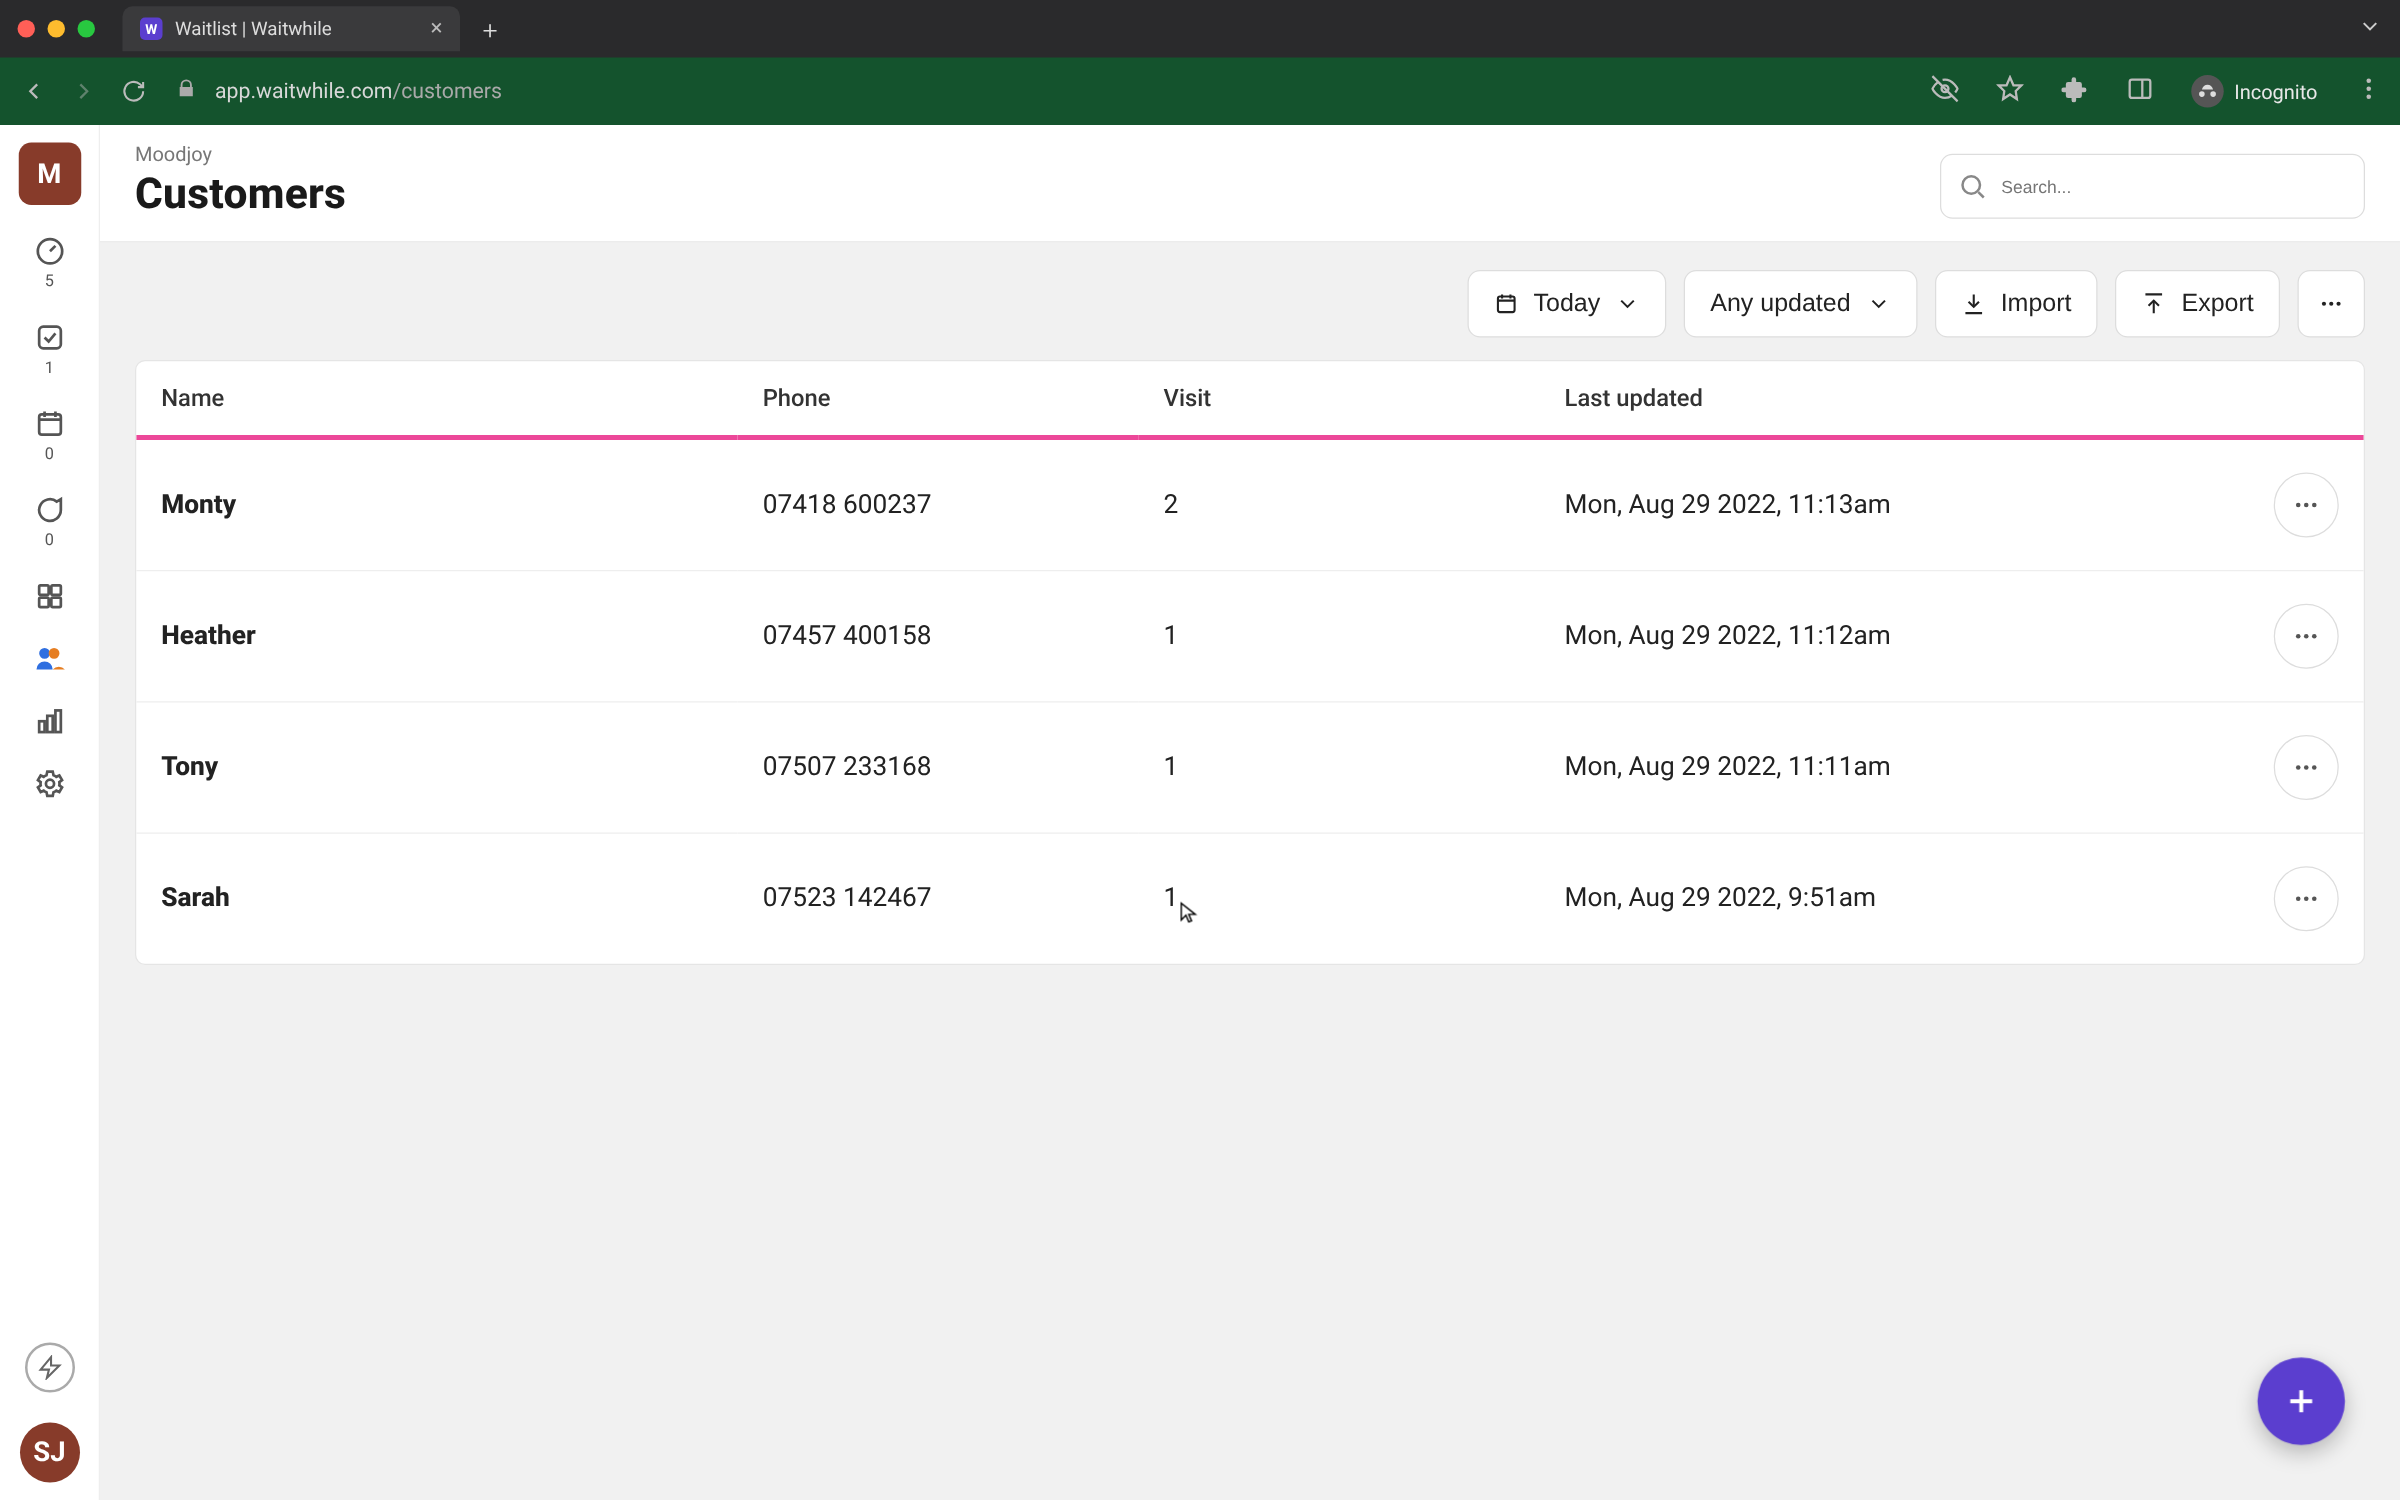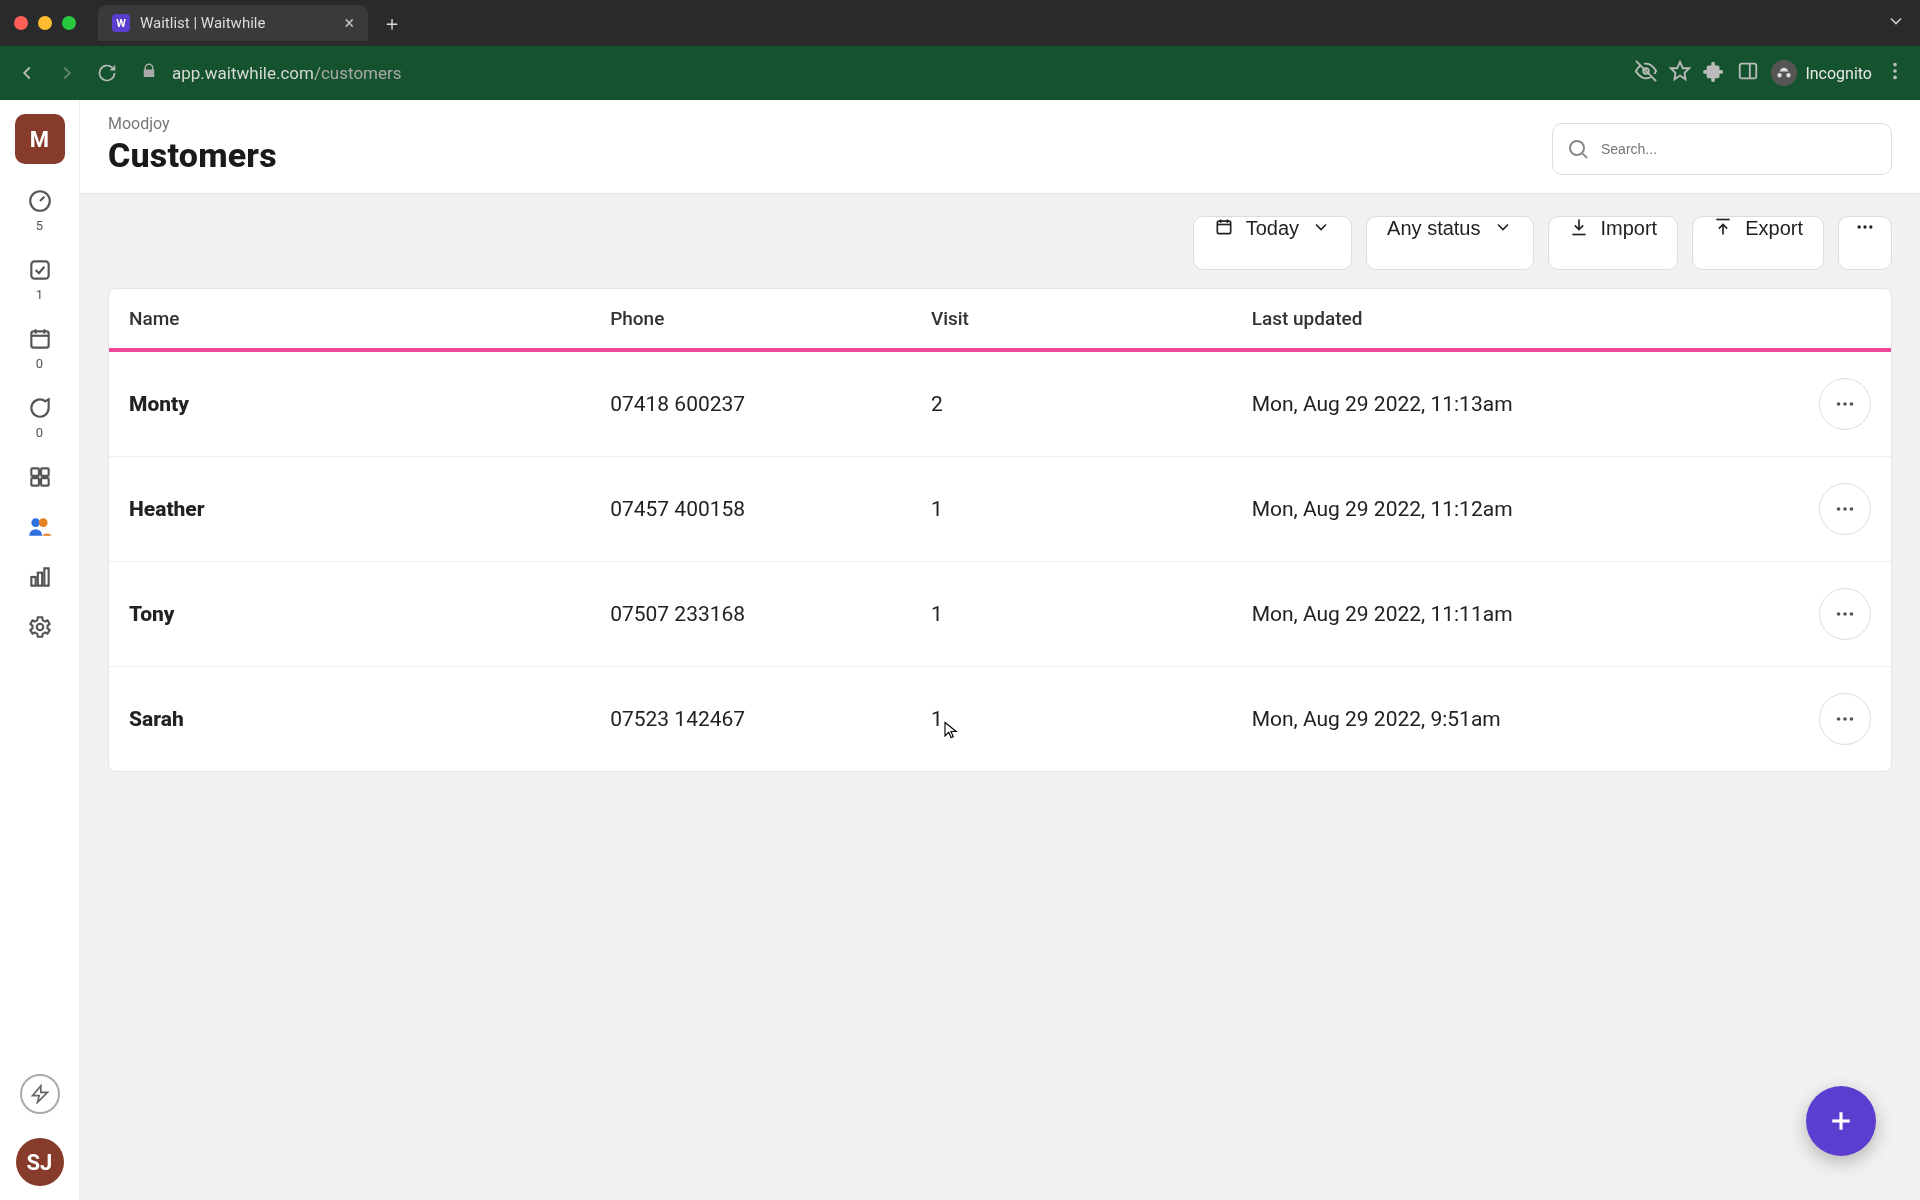--- a/index.html
+++ b/index.html
@@ -16,21 +16,21 @@
   .tab .close { margin-left:auto; color:#bbb; font-size:18px; line-height:1; }
   .addtab { color:#ddd; margin-left:14px; font-size:20px; }
   .tabbar .chev { margin-left:auto; color:#ccc; }
   
   .addrbar { height:54px; background:#14532d; display:flex; align-items:center; padding:0 14px; gap:14px; color:#ccc; }
   .addrbar .navbtn { width:26px; height:26px; display:flex; align-items:center; justify-content:center; color:#bbb; }
   .navbtn.dis { opacity:.45; }
   .lock { margin-left:6px; color:#aaa; }
   .url { color:#d8d8d8; font-size:17px; }
   .url .path { color:#a9a9a9; }
-  .addrbar .right { margin-left:auto; display:flex; align-items:center; gap:12px; }
+  .addrbar .right { margin-left:auto; display:flex; align-items:center; gap:30px; }
   .incog-badge { display:flex; align-items:center; gap:8px; color:#e8e8e8; font-size:16px;}
   .incog-icon { width:26px; height:26px; border-radius:50%; background:#555; display:flex; align-items:center; justify-content:center; color:#eee; }
   
   
   .app { display:flex; height:calc(1200px - 100px); background:#f1f1f1; }
   
   
   .sidebar { width:80px; background:#fff; display:flex; flex-direction:column; align-items:center; padding:14px 0; gap:24px; border-right:1px solid #eee; }
   .org-badge { width:50px; height:50px; border-radius:10px; background:#873b2a; color:#fff; display:flex; align-items:center; justify-content:center; font-weight:700; font-size:22px; }
   .side-item { display:flex; flex-direction:column; align-items:center; gap:4px; color:#444; width:40px; }
@@ -46,21 +46,21 @@
   
   .main { flex:1; display:flex; flex-direction:column; }
   .page-header { background:#fff; padding:14px 28px 18px 28px; display:flex; align-items:flex-end; justify-content:space-between; border-bottom:1px solid #e6e6e6; }
   .page-header .left .crumb { color:#777; font-size:16px; margin-bottom:2px; }
   .page-title { font-size:34px; font-weight:800; color:#1a1a1a; letter-spacing:.2px; }
   .search-wrap { position:relative; }
   .search-wrap input { width:340px; height:52px; border:1px solid #ddd; border-radius:10px; padding:0 16px 0 48px; font-size:14px; color:#333; background:#fff; }
   .search-wrap svg { position:absolute; left:14px; top:14px; width:24px; height:24px; color:#888; }
   
   .toolbar { display:flex; justify-content:flex-end; gap:14px; padding:22px 28px 18px 28px; }
-  .btn { background:#fff; border:1px solid #ddd; border-radius:10px; height:54px; padding:0 20px; display:flex; align-items:flex-start; gap:12px; font-size:20px; color:#222; cursor:pointer; }
+  .btn { background:#fff; border:1px solid #ddd; border-radius:10px; height:54px; padding:0 20px; display:flex; align-items:center; gap:12px; font-size:20px; color:#222; cursor:pointer; }
   .btn svg { width:20px; height:20px; }
   .btn.icon-only { width:54px; padding:0; justify-content:center; }
   
   .table-wrap { margin:0 28px; background:#fff; border:1px solid #e5e5e5; border-radius:8px; overflow:hidden; }
   table { width:100%; border-collapse:collapse; }
   thead th { text-align:left; font-weight:500; color:#333; font-size:19px; padding:18px 20px; border-bottom:4px solid #ec4899; }
   tbody td { padding:26px 20px; font-size:21px; color:#222; border-bottom:1px solid #eee; }
   tbody tr:last-child td { border-bottom:none; }
   td.name { font-weight:800; }
   .row-actions { width:52px; height:52px; border-radius:50%; border:1px solid #ddd; display:flex; align-items:center; justify-content:center; color:#555; margin-left:auto; }
@@ -254,21 +254,21 @@
             <line x1="4" y1="9" x2="20" y2="9"></line>
             <line x1="8" y1="3" x2="8" y2="7"></line>
             <line x1="16" y1="3" x2="16" y2="7"></line>
           </svg>
         <span>Today</span>
         <svg viewBox="0 0 24 24" width="16" height="16" fill="none" stroke="currentColor" stroke-width="2">
             <polyline points="6 9 12 15 18 9"></polyline>
           </svg>
       </button>
       <button class="btn">
-        <span>Any status</span>
+        <span>Any updated</span>
         <svg viewBox="0 0 24 24" width="16" height="16" fill="none" stroke="currentColor" stroke-width="2">
             <polyline points="6 9 12 15 18 9"></polyline>
           </svg>
       </button>
       <button class="btn">
         <svg viewBox="0 0 24 24" fill="none" stroke="currentColor" stroke-width="2">
             <path d="M12 3v12"></path>
             <polyline points="7 10 12 15 17 10"></polyline>
             <path d="M4 21h16"></path>
           </svg>

